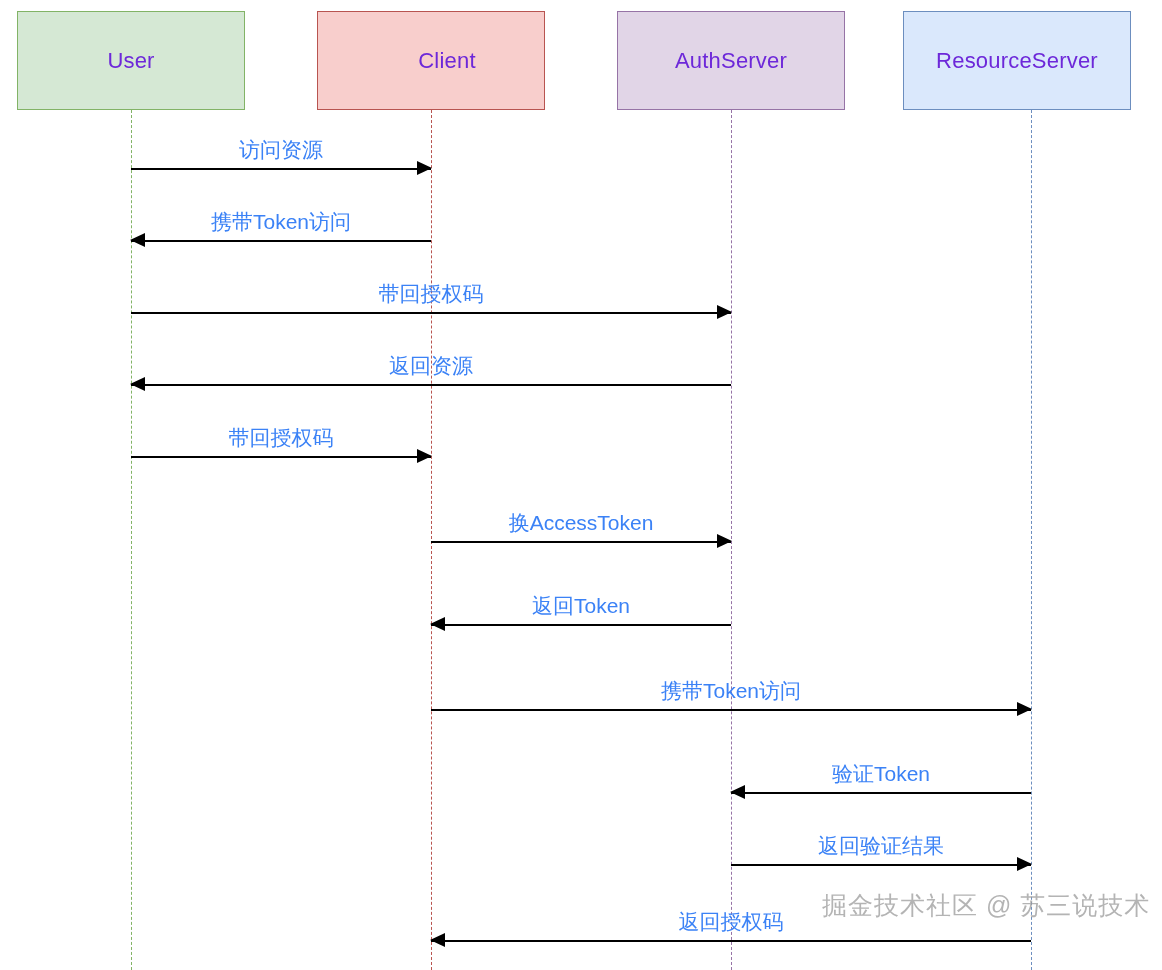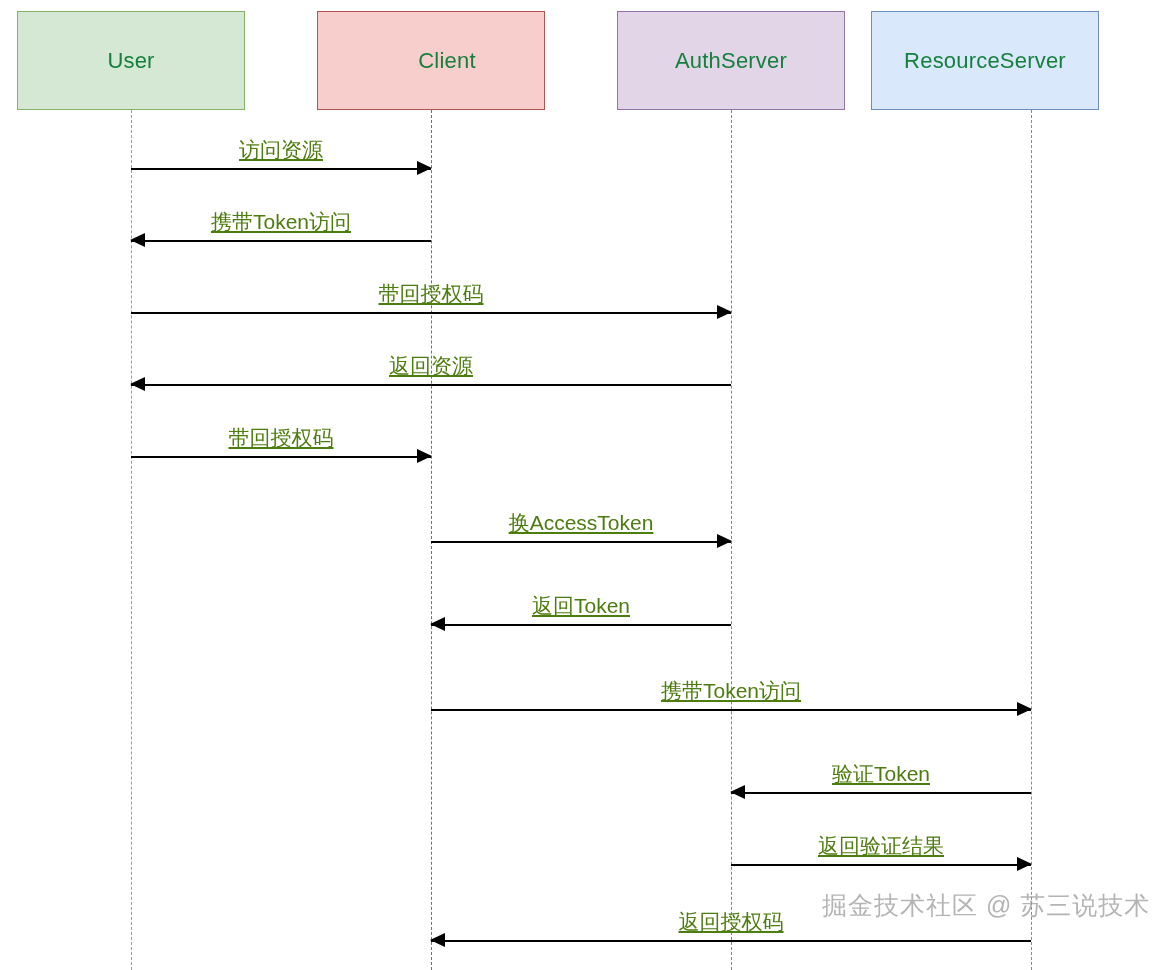--- a/index.html
+++ b/index.html
@@ -24,21 +24,21 @@
     top: 11px;
     height: 99px;
     box-sizing: border-box;
     border: 1.6px solid #888;
     display: flex;
     align-items: center;
     justify-content: center;
   }
   .participant .plabel {
     font-size: 22px;
-    color: #15803d;
+    color: #6d28d9;
     line-height: 1;
     letter-spacing: 0.2px;
     white-space: nowrap;
   }
 
   
   .lifeline {
     position: absolute;
     top: 110px;
     height: 860px;
@@ -77,24 +77,23 @@
     border-bottom: 7px solid transparent;
     border-right: 15px solid #000000;
   }
   .msg-label {
     position: absolute;
     left: 0;
     width: 100%;
     bottom: 6px;
     text-align: center;
     font-size: 21px;
-    color: #4d7c0f;
+    color: #3b82f6;
     white-space: nowrap;
     line-height: 1.15;
-    text-decoration: underline;
   }
 
   
   .watermark {
     position: absolute;
     font-size: 25px;
     color: #9b9b9b;
     opacity: 0.75;
     white-space: nowrap;
     letter-spacing: 1px;
@@ -109,21 +108,21 @@
   <div id="participants">
       <div class="participant" style="left: 17px; width: 228px; background: rgb(213, 232, 212); border-color: rgb(130, 179, 102);">
         <span class="plabel">User</span>
       </div>
       <div class="participant" style="left: 317px; width: 228px; background: rgb(248, 206, 204); border-color: rgb(184, 84, 80); padding-left: 32px;">
         <span class="plabel">Client</span>
       </div>
       <div class="participant" style="left: 617px; width: 228px; background: rgb(225, 213, 231); border-color: rgb(150, 115, 166);">
         <span class="plabel">AuthServer</span>
       </div>
-      <div class="participant" style="left: 871px; width: 228px; background: rgb(218, 232, 252); border-color: rgb(108, 142, 191);">
+      <div class="participant" style="left: 903px; width: 228px; background: rgb(218, 232, 252); border-color: rgb(108, 142, 191);">
         <span class="plabel">ResourceServer</span>
       </div>
     </div>
 
   <div id="lifelines">
       <div class="lifeline" style="left: 131px; border-left-color: rgb(130, 179, 102);"></div>
       <div class="lifeline" style="left: 431px; border-left-color: rgb(184, 84, 80);"></div>
       <div class="lifeline" style="left: 731px; border-left-color: rgb(150, 115, 166);"></div>
       <div class="lifeline" style="left: 1031px; border-left-color: rgb(108, 142, 191);"></div>
     </div>

